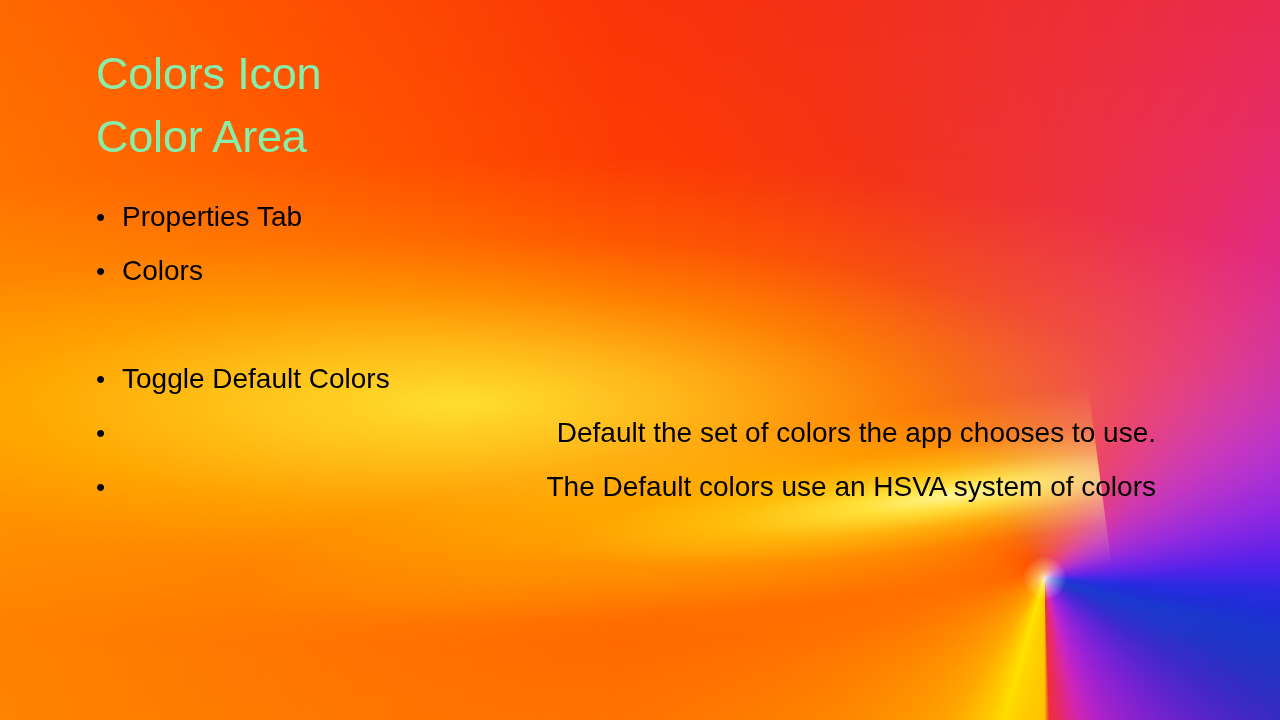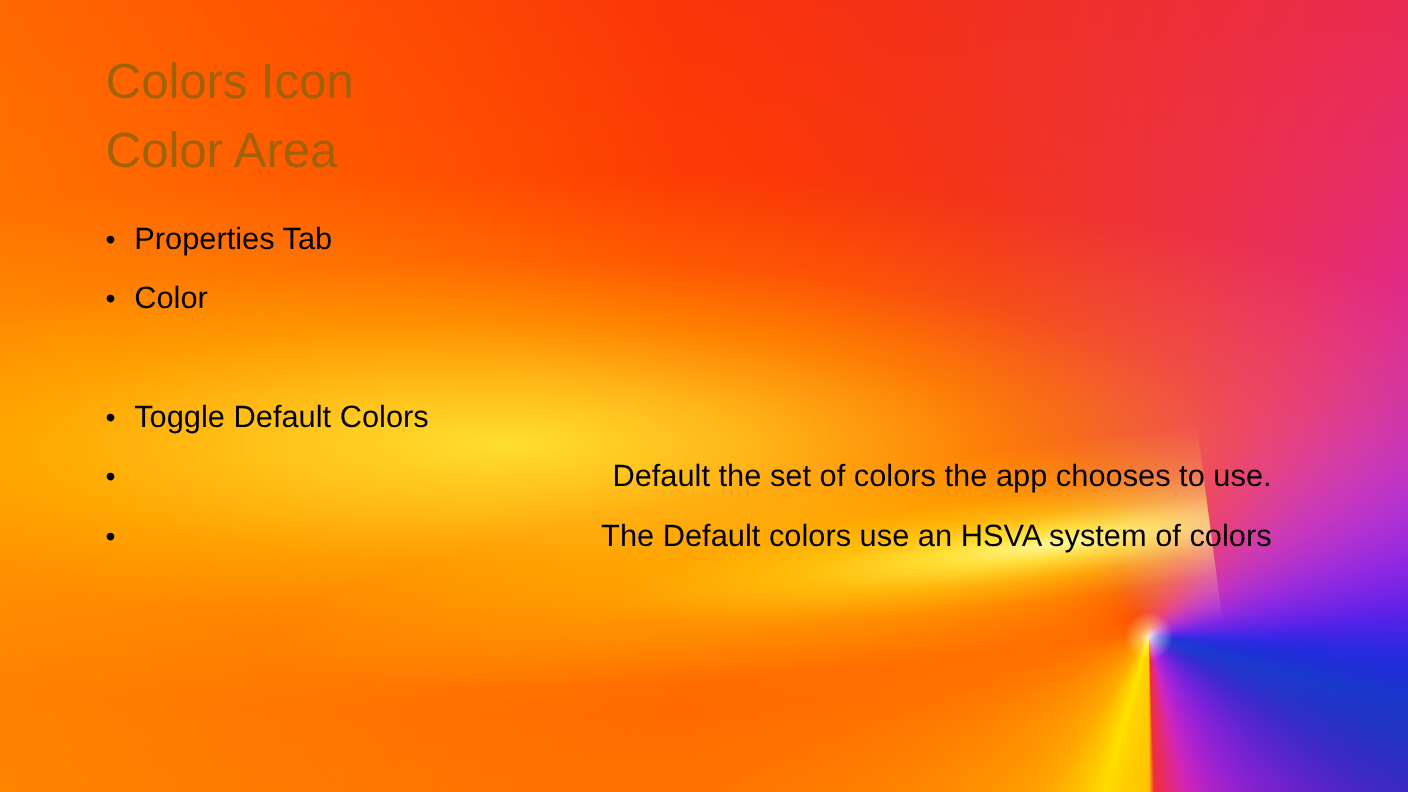--- a/index.html
+++ b/index.html
@@ -148,21 +148,21 @@
 
   .slide-title {
     position: absolute;
     left: 96px;
     top: 42px;
     width: 1020px;
     font-size: 45px;
     line-height: 63px;
     font-weight: 400;
     letter-spacing: -0.2px;
-    color: #a16207;
+    color: #86efac;
     white-space: pre-line;
   }
 
   .body-list {
     position: absolute;
     left: 96px;
     top: 190px;
     width: 1060px;
     list-style: none;
     margin: 0;
@@ -220,21 +220,21 @@
 
     <ul class="body-list">
 
       <li class="bullet-row">
         <span class="bullet-mark">•</span>
         <span class="bullet-text">Properties Tab</span>
       </li>
 
       <li class="bullet-row">
         <span class="bullet-mark">•</span>
-        <span class="bullet-text">Color</span>
+        <span class="bullet-text">Colors</span>
       </li>
 
       <li class="bullet-row spacer">
         <span class="bullet-mark">&nbsp;</span>
         <span class="bullet-text"></span>
       </li>
 
       <li class="bullet-row">
         <span class="bullet-mark">•</span>
         <span class="bullet-text">Toggle Default Colors</span>

